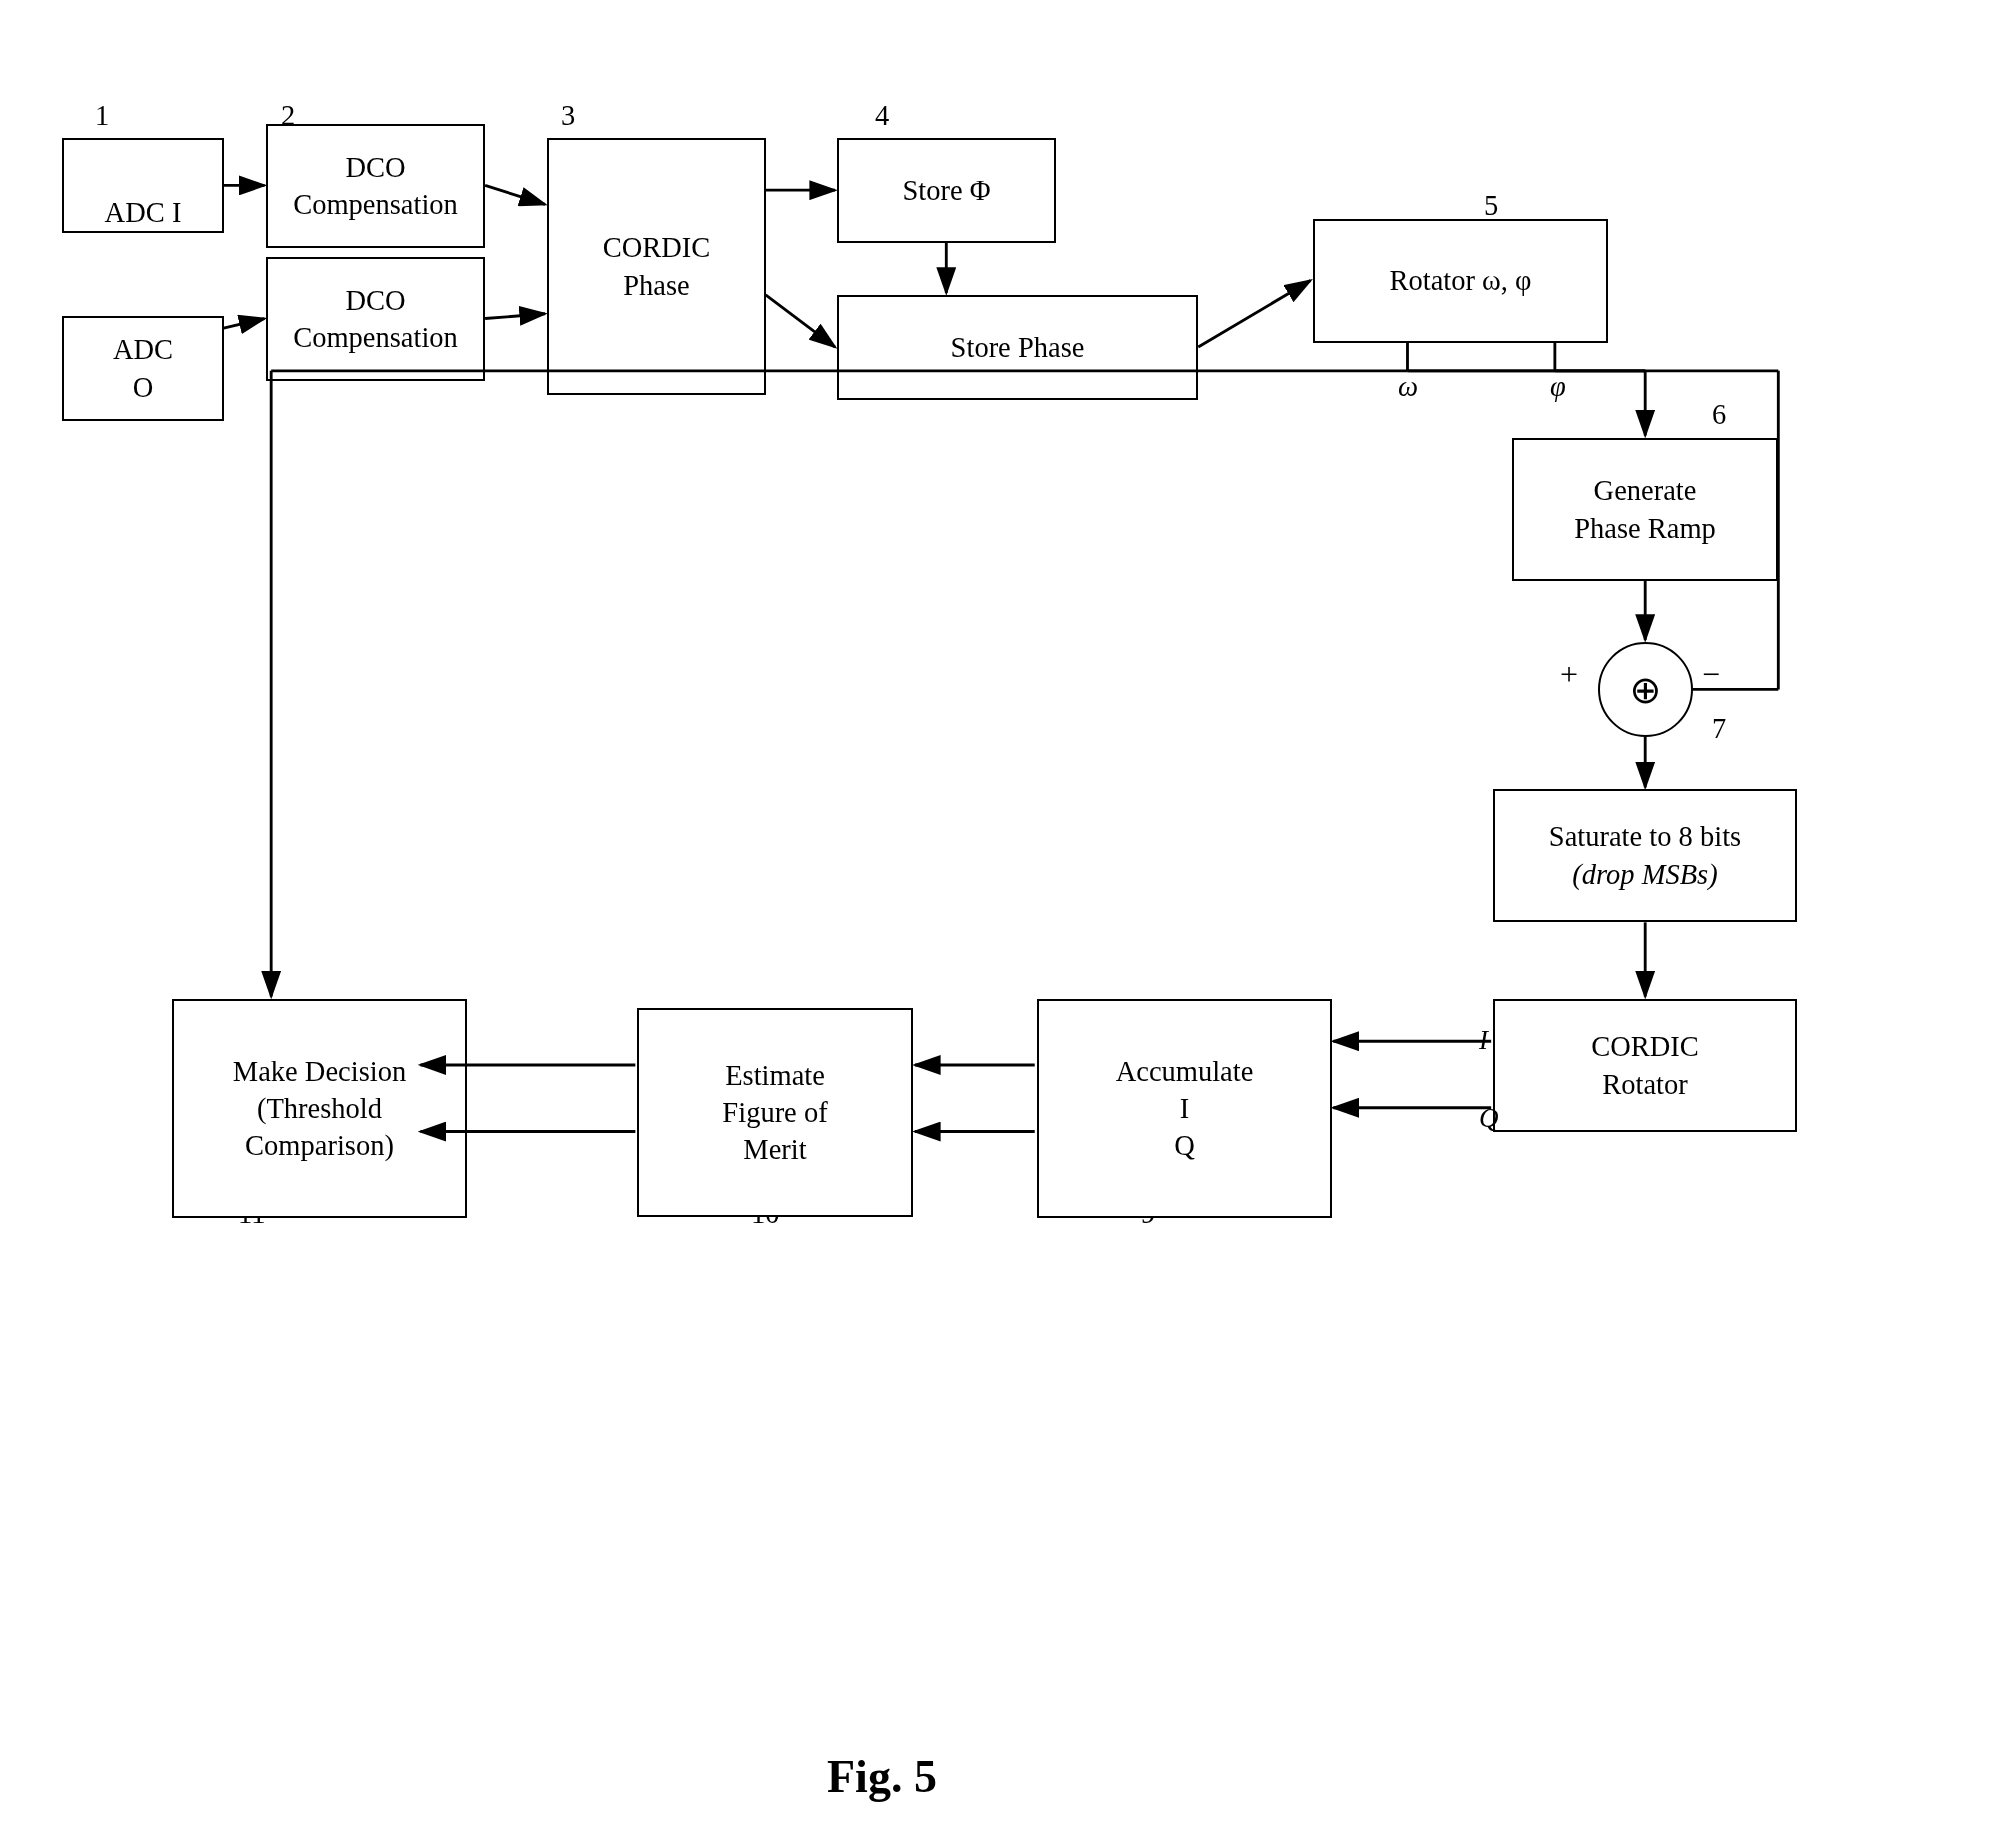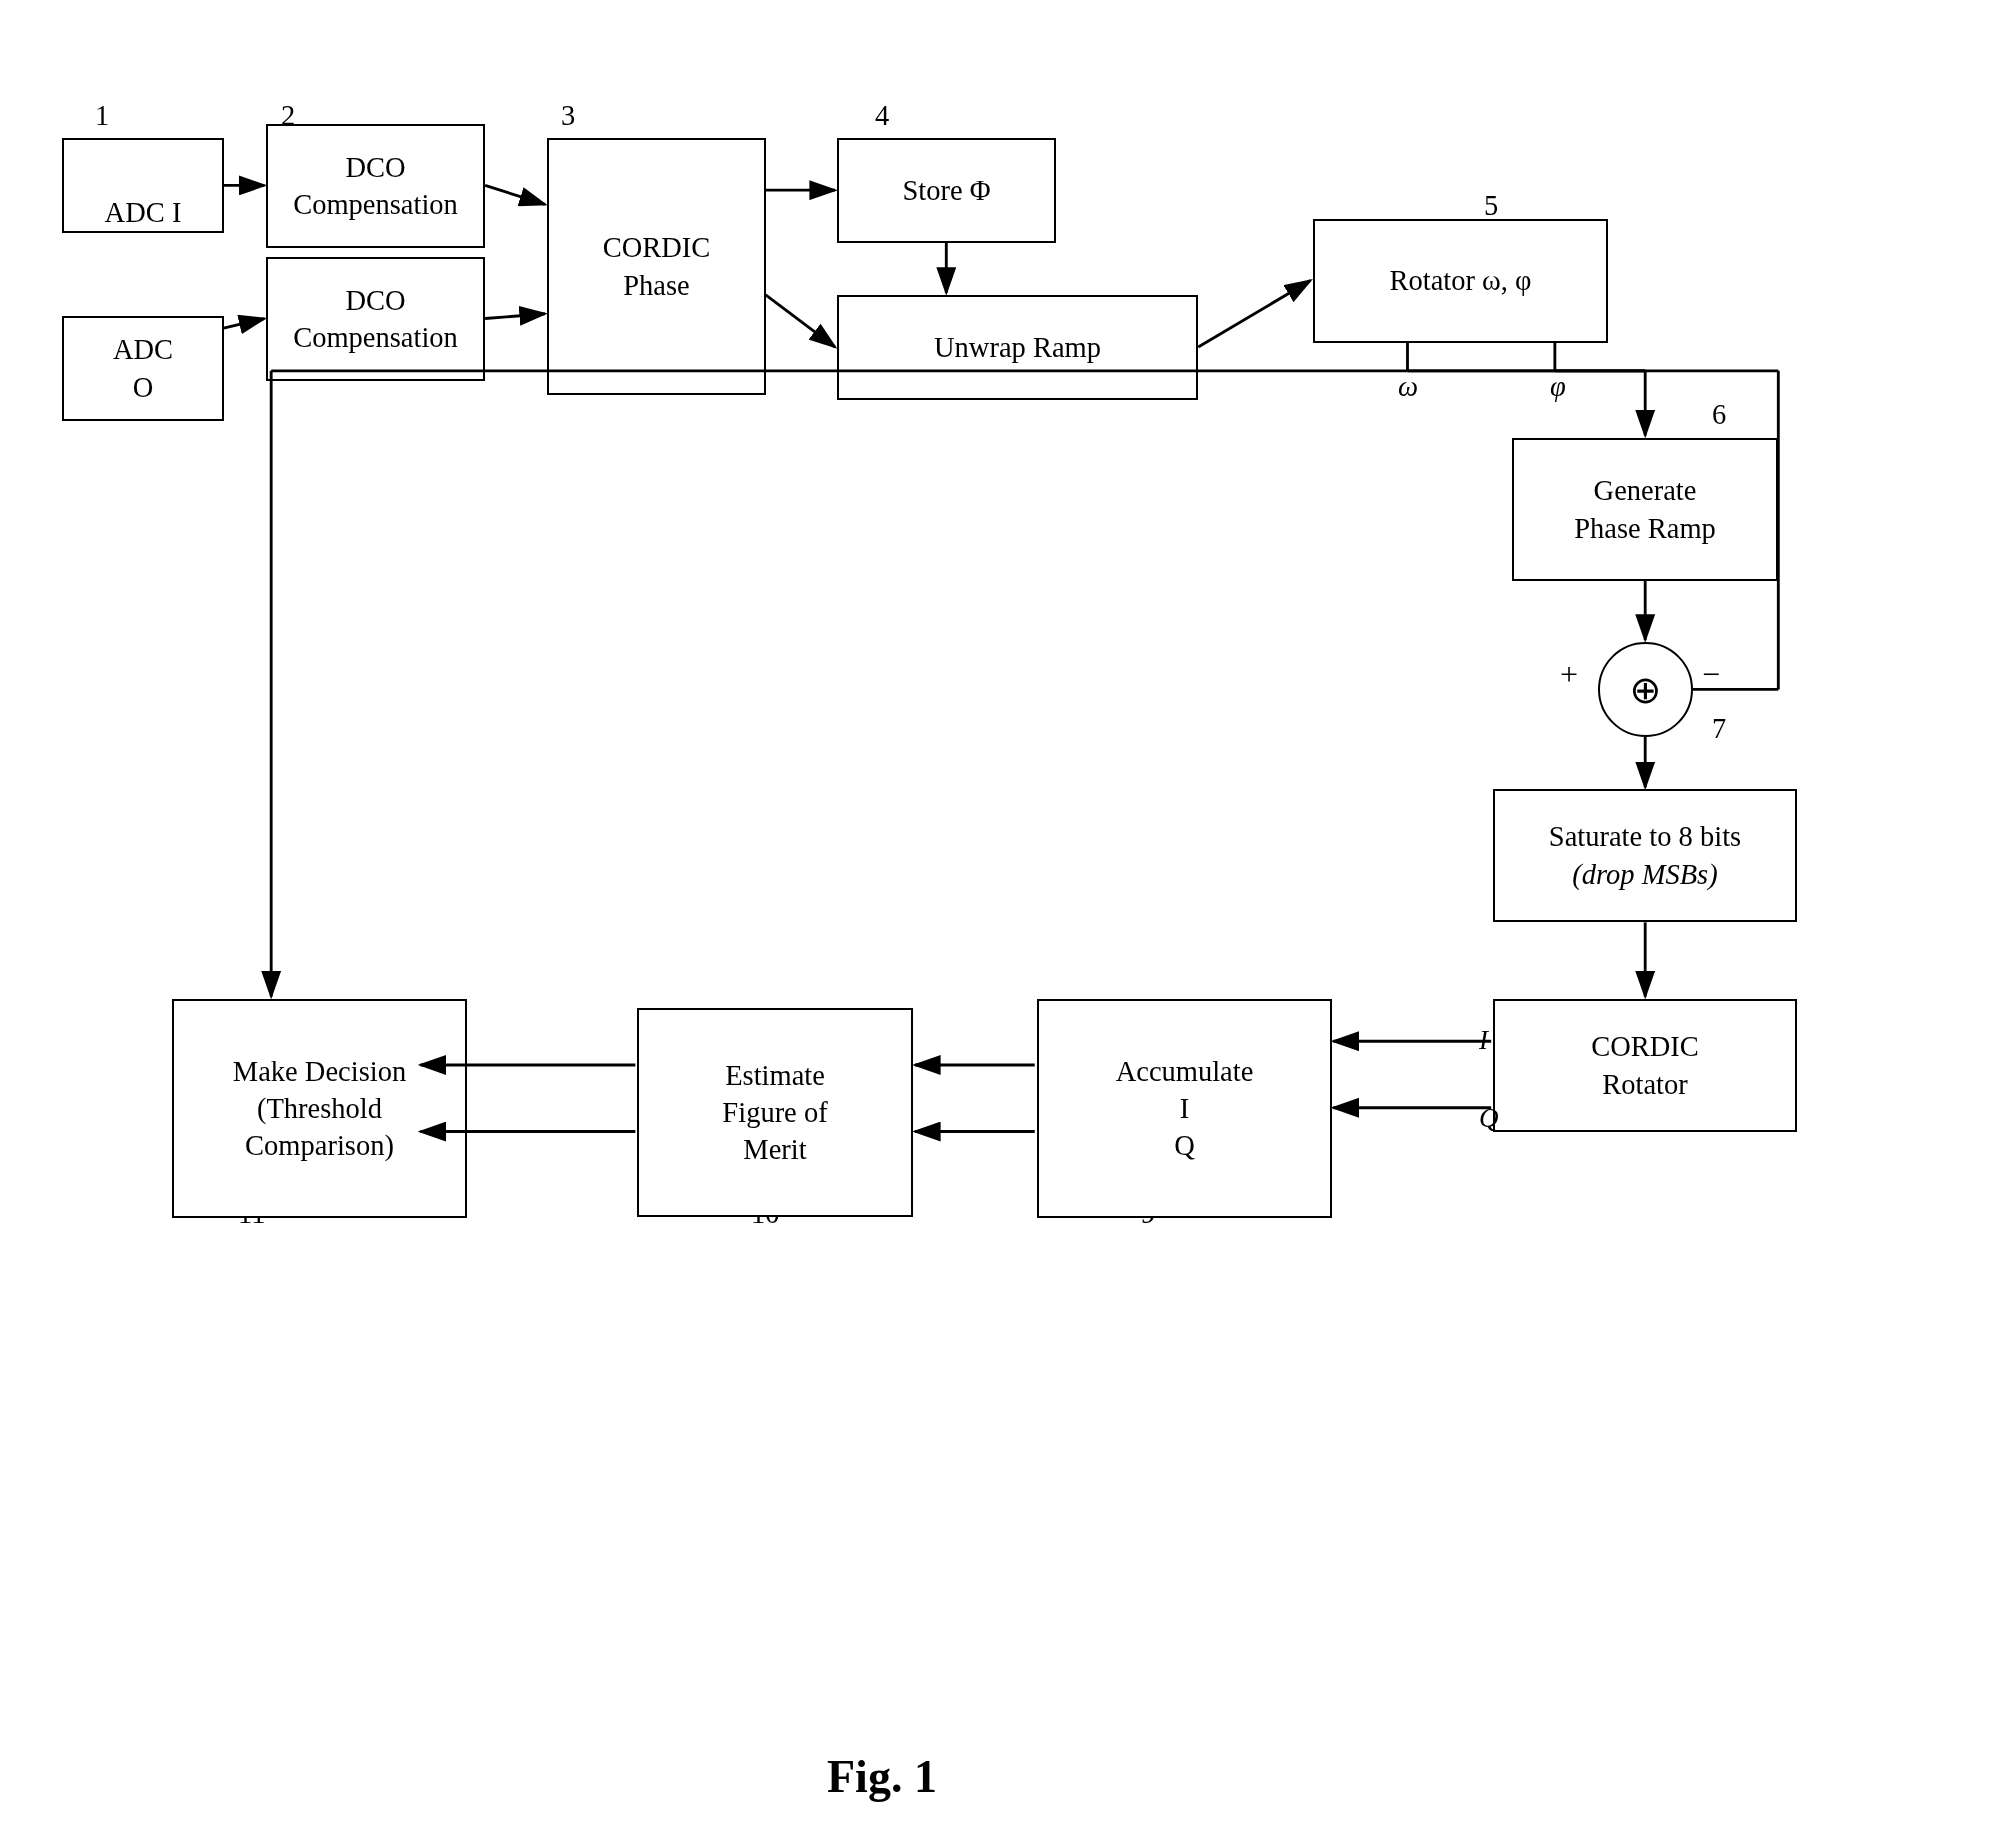--- a/index.html
+++ b/index.html
@@ -92,21 +92,21 @@
 
   <div class="block" style="left:547px; top:138px; width:219px; height:257px;">
     <span>CORDIC<br>Phase</span>
   </div>
 
   <div class="block" style="left:837px; top:138px; width:219px; height:105px;">
     <span>Store Φ</span>
   </div>
 
   <div class="block" style="left:837px; top:295px; width:361px; height:105px;">
-    <span>Unwrap Ramp</span>
+    <span>Store Phase</span>
   </div>
 
   <div class="block" style="left:1313px; top:219px; width:295px; height:124px;">
     <span>Rotator ω, φ</span>
   </div>
 
   <div class="block" style="left:1512px; top:438px; width:266px; height:143px;">
     <span>Generate<br>Phase Ramp</span>
   </div>
 
@@ -139,21 +139,21 @@
   </div>
 
   <span class="label" style="left:1398px; top:371px; font-size:28.5px; font-style:italic;">ω</span>
 
   <span class="label" style="left:1550px; top:371px; font-size:28.5px; font-style:italic;">φ</span>
 
   <span class="label" style="left:1479px; top:1025px; font-size:27px; font-style:italic;">I</span>
 
   <span class="label" style="left:1479px; top:1103px; font-size:27px; font-style:italic;">Q</span>
 
-  <span class="fig-label" style="left:827px; top:1750px;">Fig. 1</span>
+  <span class="fig-label" style="left:827px; top:1750px;">Fig. 5</span>
 
   <svg class="arrows" viewBox="0 0 2104 1934" width="2001" height="1839">
     <defs>
       <marker id="arrow" markerWidth="10" markerHeight="7" refX="9" refY="3.5" orient="auto">
         <polygon points="0 0, 10 3.5, 0 7" fill="#000"></polygon>
       </marker>
       <marker id="arrow-small" markerWidth="8" markerHeight="6" refX="7" refY="3" orient="auto">
         <polygon points="0 0, 8 3, 0 6" fill="#000"></polygon>
       </marker>
     </defs>

